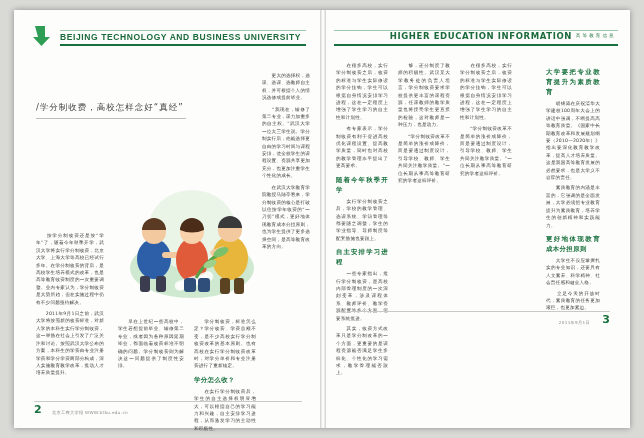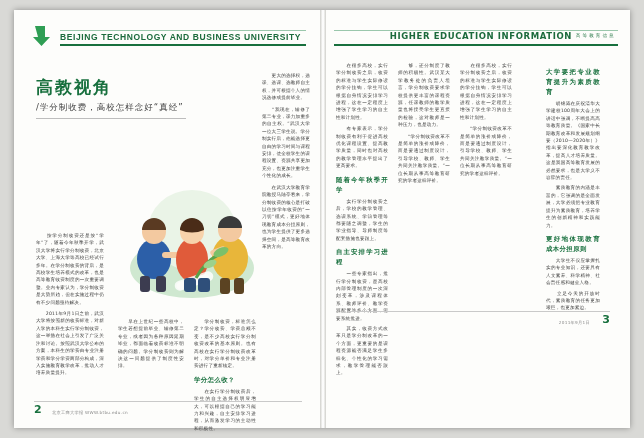--- a/index.html
+++ b/index.html
@@ -53,21 +53,20 @@
 
   <div class="page-left">
 
     <svg class="logo-arrow" viewBox="0 0 24 24">
       <path d="M3 2 L13 2 L13 13 L18 13 L9.5 22 L1 13 L6 13 Z" fill="#2f9e54"></path>
     </svg>
     <div class="uni-name">BEIJING TECHNOLOGY AND BUSINESS UNIVERSITY</div>
     <div class="hdr-rule" style="left:46px;top:34px;width:246px;background:#18703e;"></div>
     <div class="hdr-rule" style="left:46px;top:20px;width:246px;height:1px;background:#9ac7ac;"></div>
 
-    <div class="sec-title">高教视角</div>
     <div class="sec-sub">/学分制收费，高校怎样念好“真经”</div>
     <div class="sec-underline"></div>
 
 
     <div class="col" style="left:22px;top:222px;width:68px;height:188px;">
       <div>　　按学分制收费还是按“学年”了，随着今年秋季开学，武汉大学将实行学分制收费，北京大学、上海大学等高校已经试行多年。在学分制收费的背后，是高校学生培养模式的改革，也是高等教育收费制度的一次重要调整。业内专家认为，学分制收费是大势所趋，但在实施过程中仍有不少问题亟待解决。</div>
       <div style="height:4px"></div>
       <div>　　2011年9月1日之前，武汉大学将按照新的收费标准，对新入学的本科生实行学分制收费，这一举措在社会上引发了广泛关注和讨论。按照武汉大学公布的方案，本科生的学费由专业注册学费和学分学费两部分构成，深入实施教育教学改革，推动人才培养质量提升。</div>
     </div>
 

